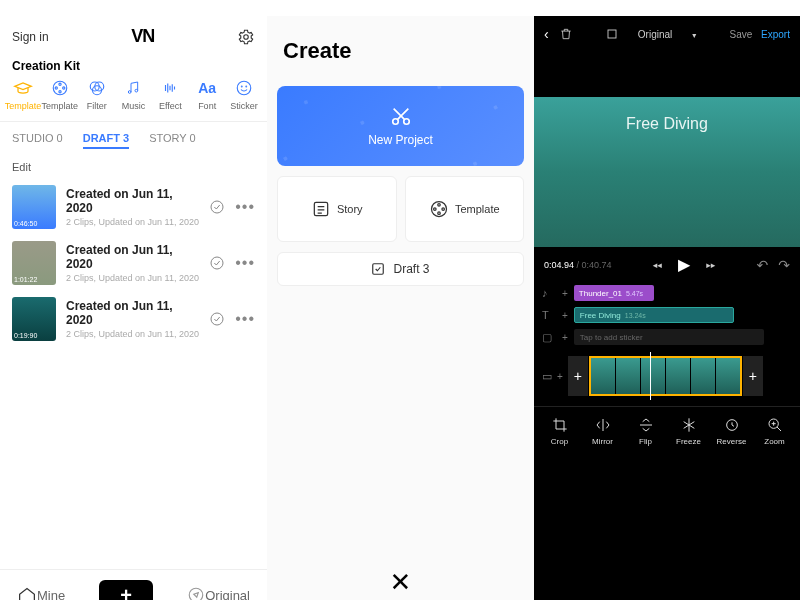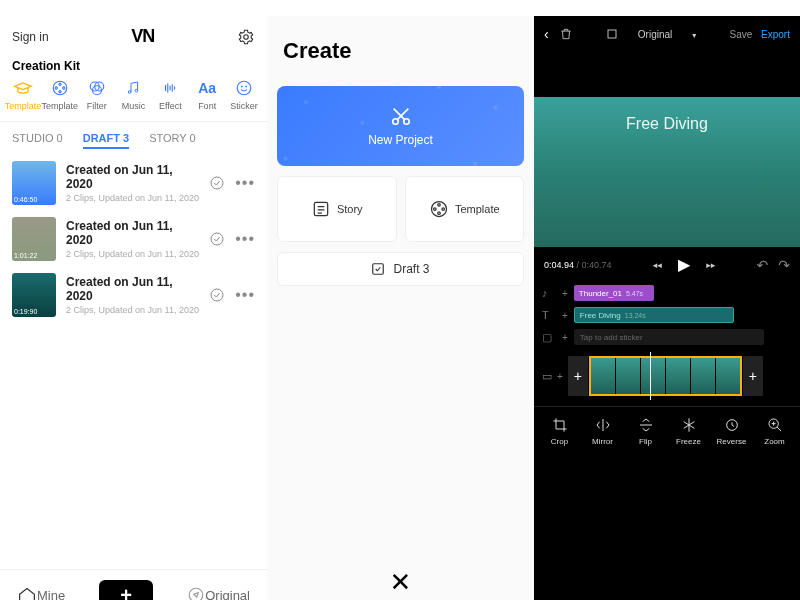--- a/index.html
+++ b/index.html
@@ -163,20 +163,21 @@
             </svg>
           </div>
           <span>Sticker</span>
         </div>
     </div>
     <div class="tabs">
       <span class="tab">STUDIO 0</span>
       <span class="tab active">DRAFT 3</span>
       <span class="tab">STORY 0</span>
     </div>
+    <div class="edit-lbl">Edit</div>
     <div class="drafts">
       <div class="draft">
         <div class="thumb th1">
             <span class="dur">0:46:50</span>
           </div>
         <div class="d-info">
             <div class="d-title">Created on Jun 11, 2020</div>
             <div class="d-sub">2 Clips, Updated on Jun 11, 2020</div>
           </div>
         <span>

